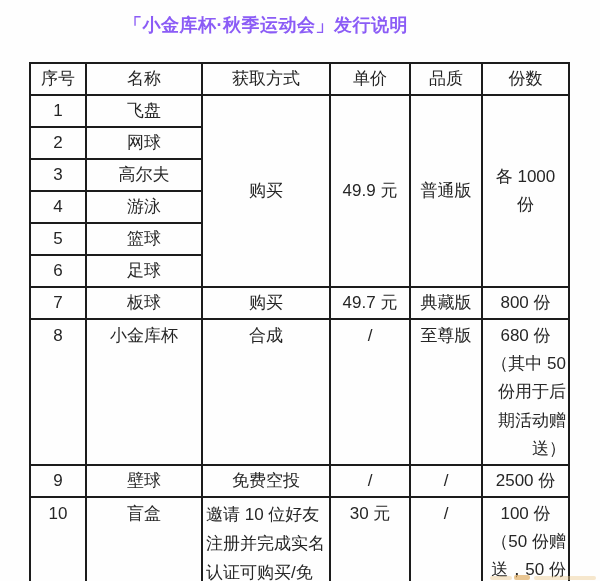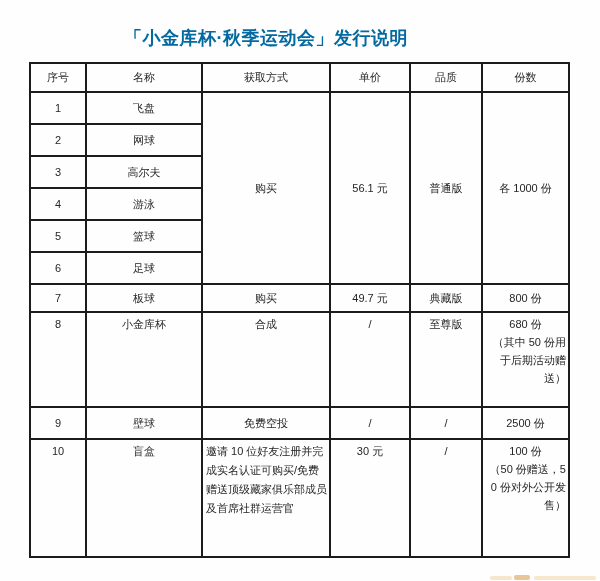--- a/index.html
+++ b/index.html
@@ -6,39 +6,39 @@
   html, body {
     width: 600px; height: 581px;
     background: #ffffff;
     font-family: "Liberation Sans", "DejaVu Sans", sans-serif;
     color: #262626;
     overflow: hidden;
   }
   .page { position: relative; width: 600px; height: 581px; background: #fefefe; }
   .title {
     position: absolute;
-    top: 26px; left: 0; width: 532px;
+    top: 13px; left: 0; width: 532px;
     text-align: center;
     font-size: 18px;
     font-weight: bold;
     letter-spacing: 0.5px;
-    color: #0369a1;
+    color: #8b5cf6;
   }
   table.issuance {
     position: absolute;
     left: 29px; top: 62px;
     width: 539px;
     border-collapse: collapse;
     table-layout: fixed;
   }
   th, td {
     border: 2px solid #1c1c1c;
     text-align: center;
     vertical-align: middle;
-    font-size: 11px;
+    font-size: 17px;
     font-weight: normal;
     line-height: 1.65;
     padding: 1px 2px;
     overflow: hidden;
     word-break: break-all;
   }
   tr.header-row  { height: 29px; }
   tr.row-std     { height: 32px; }
   tr.row-7       { height: 28px; }
   tr.row-8       { height: 95px; }
@@ -90,21 +90,21 @@
         <th>单价</th>
         <th>品质</th>
         <th>份数</th>
       </tr>
     </thead>
     <tbody>
       <tr class="row-std">
         <td>1</td>
         <td>飞盘</td>
         <td rowspan="6">购买</td>
-        <td rowspan="6">56.1 元</td>
+        <td rowspan="6">49.9 元</td>
         <td rowspan="6">普通版</td>
         <td rowspan="6">各 1000 份</td>
       </tr>
       <tr class="row-std">
         <td>2</td>
         <td>网球</td>
       </tr>
       <tr class="row-std">
         <td>3</td>
         <td>高尔夫</td>

